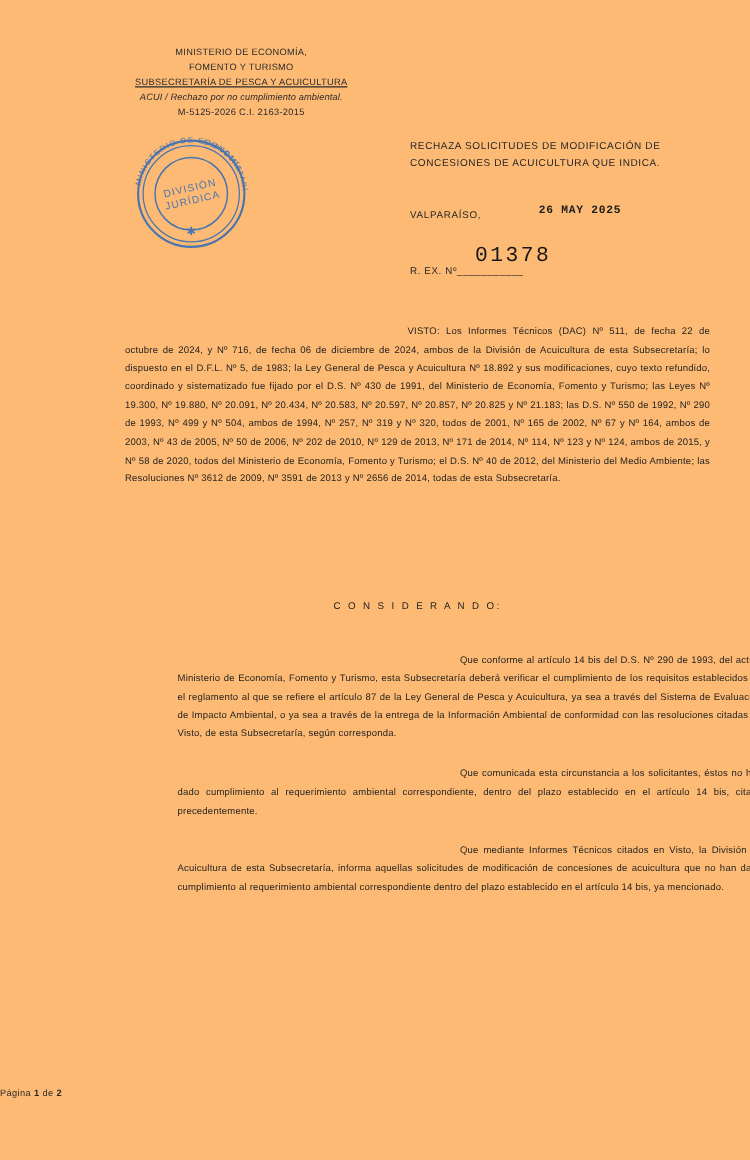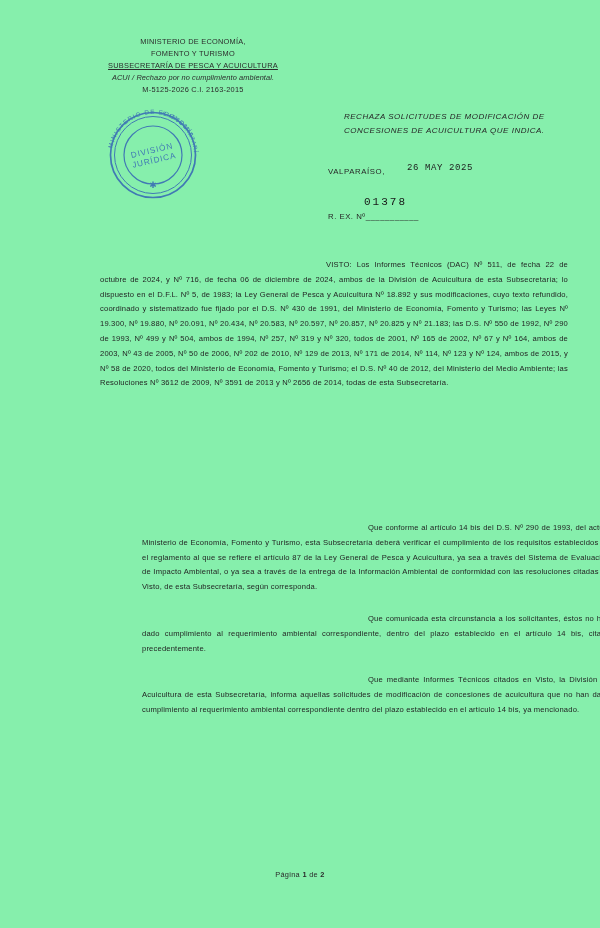--- a/index.html
+++ b/index.html
@@ -9,21 +9,21 @@
     background: #ffffff;
   }
   body {
     font-family: "Liberation Sans", sans-serif;
     color: #1a1a1a;
   }
   .page {
     position: relative;
     width: 600px;
     height: 928px;
-    background: #86efac;
+    background: #fdba74;
     overflow: hidden;
     box-sizing: border-box;
   }
 
   
   .letterhead {
     position: absolute;
     left: 78px;
     top: 36px;
     width: 230px;
@@ -59,71 +59,71 @@
     width: 104px;
     height: 104px;
     z-index: 2;
     opacity: 0.92;
   }
   .stamp svg { display: block; }
 
   
   .title-block {
     position: absolute;
-    left: 344px;
+    left: 328px;
     top: 110px;
     width: 240px;
     font-size: 8px;
     line-height: 1.72;
     color: #262626;
     letter-spacing: 0.5px;
     text-align: justify;
     text-align-last: left;
-    font-style: italic;
   }
   .title-block .tb-line {
     display: block;
     white-space: nowrap;
   }
 
   
   .place-line {
     position: absolute;
     left: 328px;
     top: 167px;
     font-size: 7.8px;
     letter-spacing: 0.6px;
     color: #262626;
   }
   .date-stamp {
     position: absolute;
-    left: 407px;
+    left: 431px;
     top: 163px;
     font-family: "Liberation Mono", monospace;
     font-size: 9px;
     letter-spacing: 0.6px;
     color: #1c1c1c;
+    font-weight: bold;
   }
 
   
   .resnum-label {
     position: absolute;
     left: 328px;
     top: 212px;
     font-size: 7.8px;
     letter-spacing: 0.5px;
     color: #262626;
     white-space: nowrap;
   }
   .resnum-value {
     position: absolute;
-    left: 364px;
+    left: 380px;
     top: 196px;
     font-family: "Liberation Mono", monospace;
-    font-size: 11px;
+    font-size: 17px;
     letter-spacing: 2px;
     color: #171717;
   }
 
   
   .body-text {
     position: absolute;
     left: 100px;
     top: 258px;
     width: 468px;
@@ -165,21 +165,21 @@
     letter-spacing: 0.18px;
     margin-left: 42px;
   }
 
   
   .footer {
     position: absolute;
     left: 0;
     top: 870px;
     width: 600px;
-    text-align: center;
+    text-align: left;
     font-size: 7.4px;
     color: #2b2b2b;
     letter-spacing: 0.3px;
   }
   .footer .pg-strong { font-weight: bold; }
 </style>
 </head>
 <body>
 
 <div class="page">
@@ -223,20 +223,21 @@
   <div class="place-line">VALPARAÍSO,</div>
   <div class="date-stamp">26 MAY 2025</div>
 
   <div class="resnum-value">01378</div>
   <div class="resnum-label">R. EX. Nº___________</div>
 
   <div class="body-text">
     <p class="para">VISTO: Los Informes Técnicos (DAC) Nº 511, de fecha 22 de octubre de 2024, y Nº 716, de fecha 06 de diciembre de 2024, ambos de la División de Acuicultura de esta Subsecretaría; lo dispuesto en el D.F.L. Nº 5, de 1983; la Ley General de Pesca y Acuicultura Nº 18.892 y sus modificaciones, cuyo texto refundido, coordinado y sistematizado fue fijado por el D.S. Nº 430 de 1991, del Ministerio de Economía, Fomento y Turismo; las Leyes Nº 19.300, Nº 19.880, Nº 20.091, Nº 20.434, Nº 20.583, Nº 20.597, Nº 20.857, Nº 20.825 y Nº 21.183; las D.S. Nº 550 de 1992, Nº 290 de 1993, Nº 499 y Nº 504, ambos de 1994, Nº 257, Nº 319 y Nº 320, todos de 2001, Nº 165 de 2002, Nº 67 y Nº 164, ambos de 2003, Nº 43 de 2005, Nº 50 de 2006, Nº 202 de 2010, Nº 129 de 2013, Nº 171 de 2014, Nº 114, Nº 123 y Nº 124, ambos de 2015, y Nº 58 de 2020, todos del Ministerio de Economía, Fomento y Turismo; el D.S. Nº 40 de 2012, del Ministerio del Medio Ambiente; las Resoluciones Nº 3612 de 2009, Nº 3591 de 2013 y Nº 2656 de 2014, todas de esta Subsecretaría.</p>
   </div>
 
+  <div class="section-heading">C O N S I D E R A N D O:</div>
 
   <div class="considerando-text">
     <p class="para">Que conforme al artículo 14 bis del D.S. Nº 290 de 1993, del actual Ministerio de Economía, Fomento y Turismo, esta Subsecretaría deberá verificar el cumplimiento de los requisitos establecidos en el reglamento al que se refiere el artículo 87 de la Ley General de Pesca y Acuicultura, ya sea a través del Sistema de Evaluación de Impacto Ambiental, o ya sea a través de la entrega de la Información Ambiental de conformidad con las resoluciones citadas en Visto, de esta Subsecretaría, según corresponda.</p>
     <p class="para">Que comunicada esta circunstancia a los solicitantes, éstos no han dado cumplimiento al requerimiento ambiental correspondiente, dentro del plazo establecido en el artículo 14 bis, citado precedentemente.</p>
     <p class="para">Que mediante Informes Técnicos citados en Visto, la División de Acuicultura de esta Subsecretaría, informa aquellas solicitudes de modificación de concesiones de acuicultura que no han dado cumplimiento al requerimiento ambiental correspondiente dentro del plazo establecido en el artículo 14 bis, ya mencionado.</p>
   </div>
 
   <div class="footer">
     <span>Página </span><span class="pg-strong">1</span><span> de </span><span class="pg-strong">2</span>
   </div>

